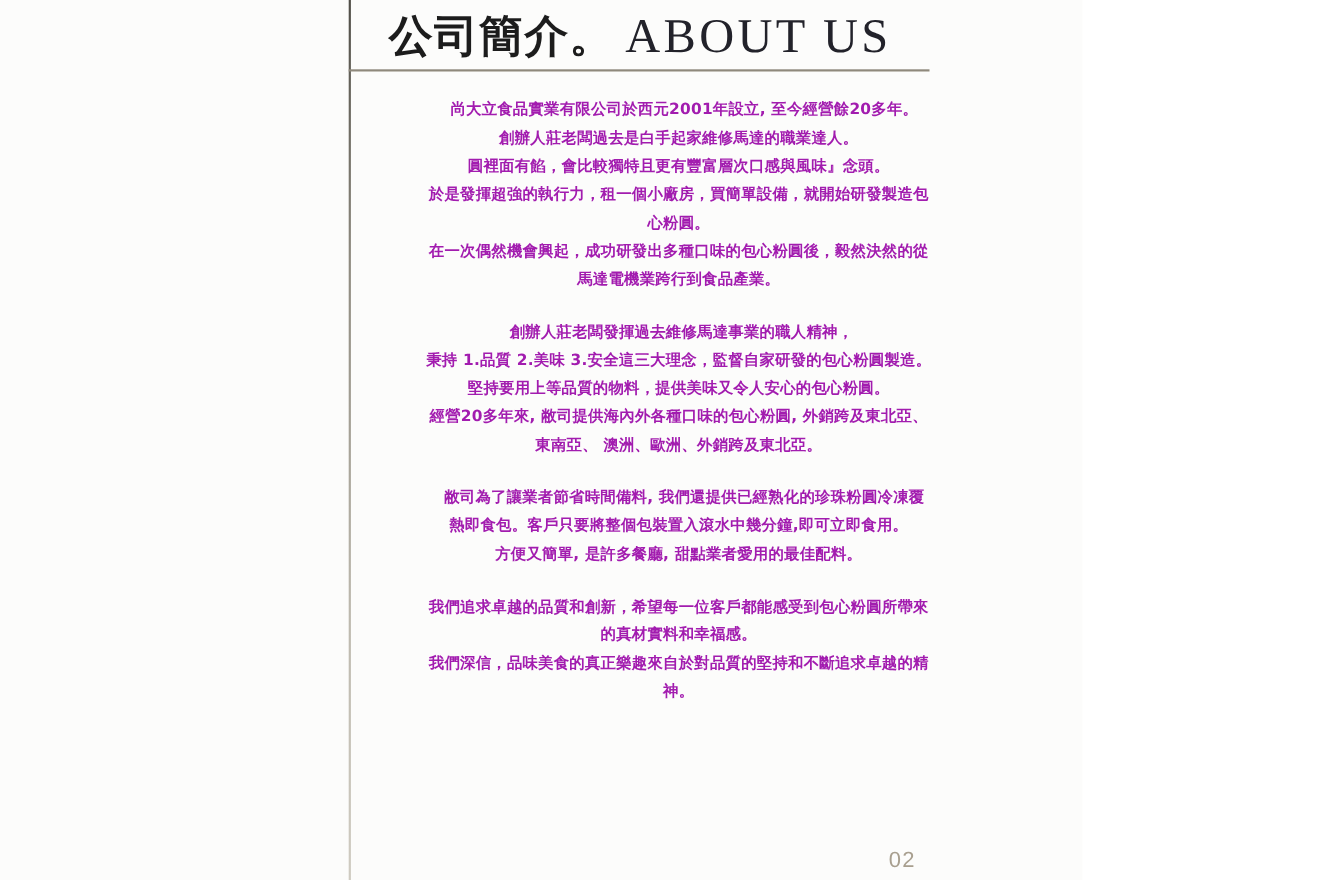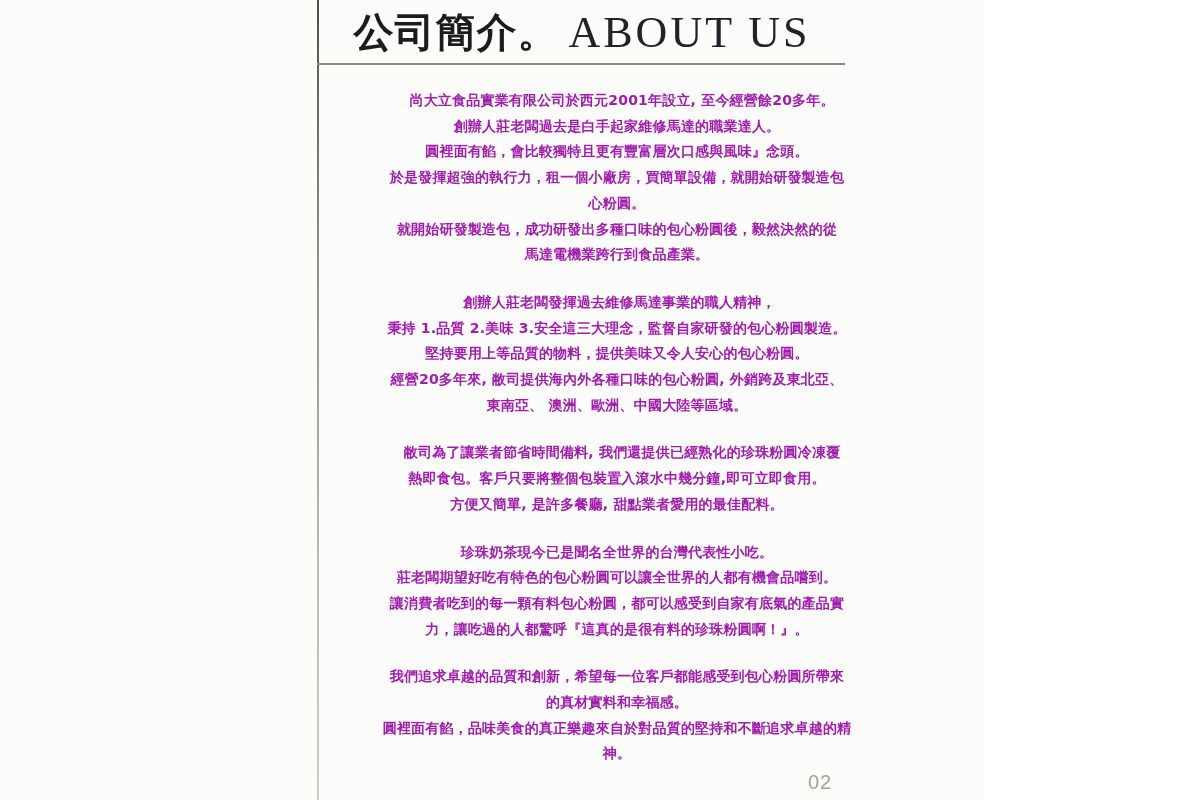--- a/index.html
+++ b/index.html
@@ -64,44 +64,38 @@
 
   <div class="title-rule"></div>
 
   <div class="body-content">
       <div class="para">
         <div class="line">  尚大立食品實業有限公司於西元2001年設立, 至今經營餘20多年。</div>
         <div class="line">創辦人莊老闆過去是白手起家維修馬達的職業達人。</div>
         <div class="line">圓裡面有餡，會比較獨特且更有豐富層次口感與風味』念頭。</div>
         <div class="line">於是發揮超強的執行力，租一個小廠房，買簡單設備，就開始研發製造包</div>
         <div class="line">心粉圓。</div>
-        <div class="line">就開始研發製造包，成功研發出多種口味的包心粉圓後，毅然決然的從</div>
+        <div class="line">在一次偶然機會興起，成功研發出多種口味的包心粉圓後，毅然決然的從</div>
         <div class="line">馬達電機業跨行到食品產業。</div>
       </div>
       <div class="para">
         <div class="line"> 創辦人莊老闆發揮過去維修馬達事業的職人精神，</div>
         <div class="line">秉持 1.品質 2.美味 3.安全這三大理念，監督自家研發的包心粉圓製造。</div>
         <div class="line">堅持要用上等品質的物料，提供美味又令人安心的包心粉圓。</div>
         <div class="line">經營20多年來, 敝司提供海內外各種口味的包心粉圓, 外銷跨及東北亞、</div>
-        <div class="line">東南亞、 澳洲、歐洲、中國大陸等區域。</div>
+        <div class="line">東南亞、 澳洲、歐洲、外銷跨及東北亞。</div>
       </div>
       <div class="para">
         <div class="line">  敝司為了讓業者節省時間備料, 我們還提供已經熟化的珍珠粉圓冷凍覆</div>
         <div class="line">熱即食包。客戶只要將整個包裝置入滾水中幾分鐘,即可立即食用。</div>
         <div class="line">方便又簡單, 是許多餐廳, 甜點業者愛用的最佳配料。</div>
       </div>
       <div class="para">
-        <div class="line">珍珠奶茶現今已是聞名全世界的台灣代表性小吃。</div>
-        <div class="line">莊老闆期望好吃有特色的包心粉圓可以讓全世界的人都有機會品嚐到。</div>
-        <div class="line">讓消費者吃到的每一顆有料包心粉圓，都可以感受到自家有底氣的產品實</div>
-        <div class="line">力，讓吃過的人都驚呼『這真的是很有料的珍珠粉圓啊！』。</div>
-      </div>
-      <div class="para">
         <div class="line">我們追求卓越的品質和創新，希望每一位客戶都能感受到包心粉圓所帶來</div>
         <div class="line">的真材實料和幸福感。</div>
-        <div class="line">圓裡面有餡，品味美食的真正樂趣來自於對品質的堅持和不斷追求卓越的精</div>
+        <div class="line">我們深信，品味美食的真正樂趣來自於對品質的堅持和不斷追求卓越的精</div>
         <div class="line">神。</div>
       </div>
     </div>
 
   <div class="page-number">02</div>
 
 </div>
 
 </body></html>

